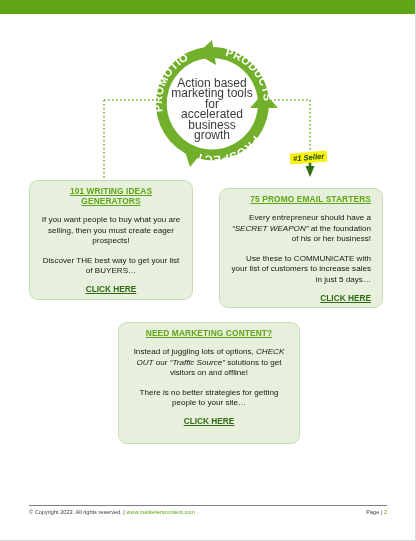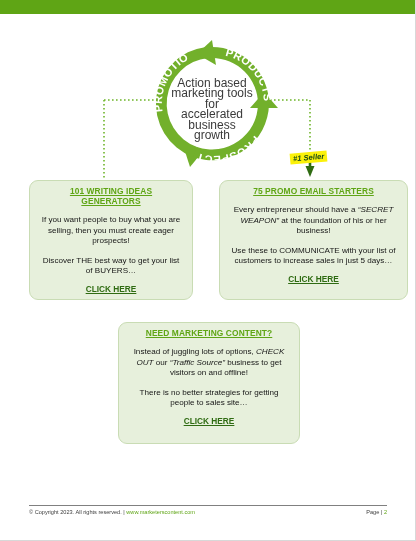--- a/index.html
+++ b/index.html
@@ -61,21 +61,21 @@
   .box{
     position:absolute;
     background:#e7f0dc;
     border:1px solid #c9dcb4;
     border-radius:9px;
     box-sizing:border-box;
     text-align:center;
     padding:1px 11px;
   }
   .box-left{left:29px;top:180px;width:164px;height:120px;}
-  .box-right{left:219px;top:180px;width:189px;height:120px;}
+  .box-right{left:219px;top:188px;width:164px;height:120px;text-align:right;}
   .box-bottom{left:118px;top:322px;width:182px;height:122px;}
   .box h3{
     margin:4px 0 9px;font-size:8.4px;font-weight:bold;
     color:#5fa515;text-decoration:underline;letter-spacing:.1px;
   }
   .box p{
     margin:0 0 9px;font-size:8.1px;line-height:10.6px;
     color:#161616;font-weight:normal;
   }
   .box p:last-of-type{margin-bottom:0;}
@@ -183,22 +183,22 @@
     <p>Use these to COMMUNICATE with your list of customers to increase sales in just 5 days…</p>
     <span class="cta">CLICK HERE</span>
   </div>
 
   <div class="box box-bottom">
     <h3>NEED MARKETING CONTENT?</h3>
     <p><span>Instead of juggling lots of options,</span>
       <span class="em">CHECK OUT</span>
       <span>our</span>
       <span class="em">“Traffic Source”</span>
-      <span>business to get visitors on and offline!</span></p>
-    <p>There is no better strategies for getting people to sales site…</p>
+      <span>solutions to get visitors on and offline!</span></p>
+    <p>There is no better strategies for getting people to your site…</p>
     <span class="cta">CLICK HERE</span>
   </div>
 
   <div class="footer">
     <div><span>© Copyright 2023. All rights reserved.</span>
       <span>|</span>
       <span class="url">www.marketerscontent.com</span></div>
     <div><span>Page |</span>
       <span class="pagenum">2</span></div>
   </div>

